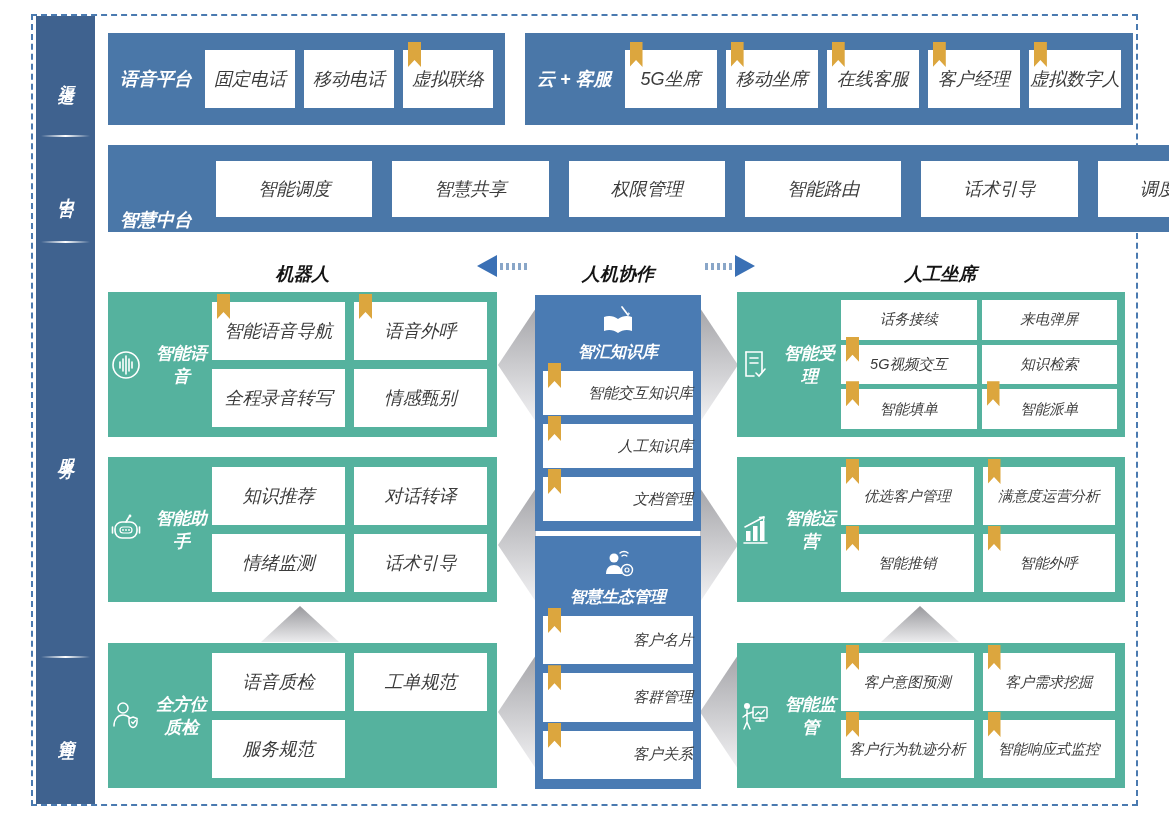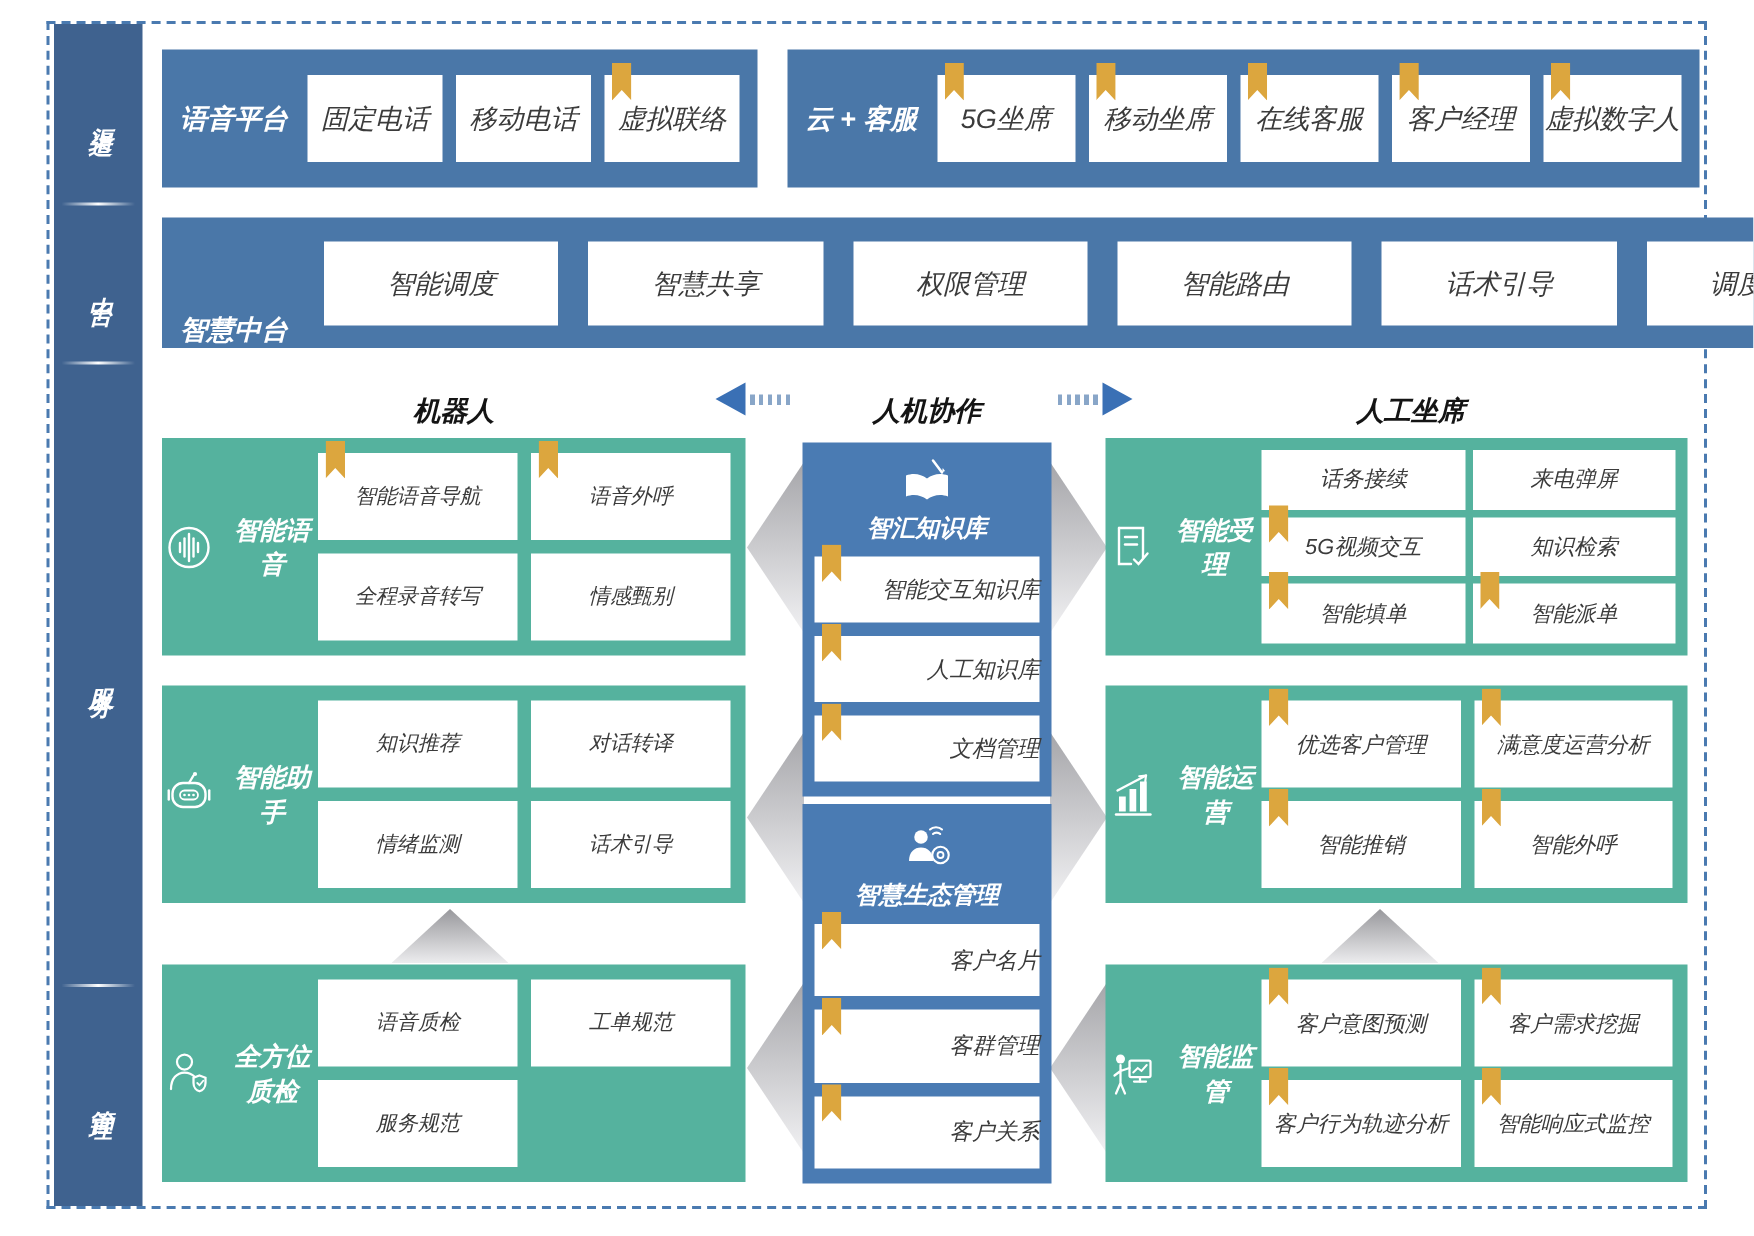--- a/index.html
+++ b/index.html
@@ -39,21 +39,21 @@
   .hl-center{left:380px;width:260px;}
   .hl-agent{left:640px;width:385px;}
   .arrowgrp{position:absolute;top:9px;display:flex;align-items:center;gap:3px;}
   .tri-l{width:0;height:0;border-top:11px solid transparent;border-bottom:11px solid transparent;border-right:20px solid var(--arrow-blue);}
   .tri-r{width:0;height:0;border-top:11px solid transparent;border-bottom:11px solid transparent;border-left:20px solid var(--arrow-blue);}
   .dashtail{width:27px;height:7px;background:repeating-linear-gradient(90deg,#89a6c8 0 3px,rgba(0,0,0,0) 3px 6px);}
   
   .tblock{position:absolute;width:389px;height:145px;background:var(--teal);display:flex;z-index:2;}
   .tlabel{width:104px;display:flex;flex-direction:row;align-items:center;justify-content:center;gap:7px;color:#fff;font-weight:bold;font-size:17px;text-align:center;}
   .tgrid{flex:1;display:grid;grid-template-columns:1fr 1fr;gap:9px;padding:10px 10px 10px 0;}
-  .tgrid .wlabel{font-size:14px;}
+  .tgrid .wlabel{font-size:18px;}
   .tgrid-6{gap:5px;padding:8px 8px 8px 0;}
   .tgrid-6 .wlabel{font-size:14.5px;}
   .agent-col .wlabel{font-size:14.5px;}
   
   .mblock{position:absolute;left:535px;width:166px;background:var(--mid-blue);display:flex;flex-direction:column;padding:6px 8px 10px;z-index:2;}
   .mhead{display:flex;flex-direction:column;align-items:center;justify-content:flex-start;gap:3px;color:#fff;font-weight:bold;font-size:16px;flex:0 0 auto;padding:4px 0 8px;}
   .mitems{display:flex;flex-direction:column;gap:9px;flex:1;}
   .mitems .wbox{flex:1;justify-content:flex-end;}
   .mitems .wlabel{font-size:15px;}
   

